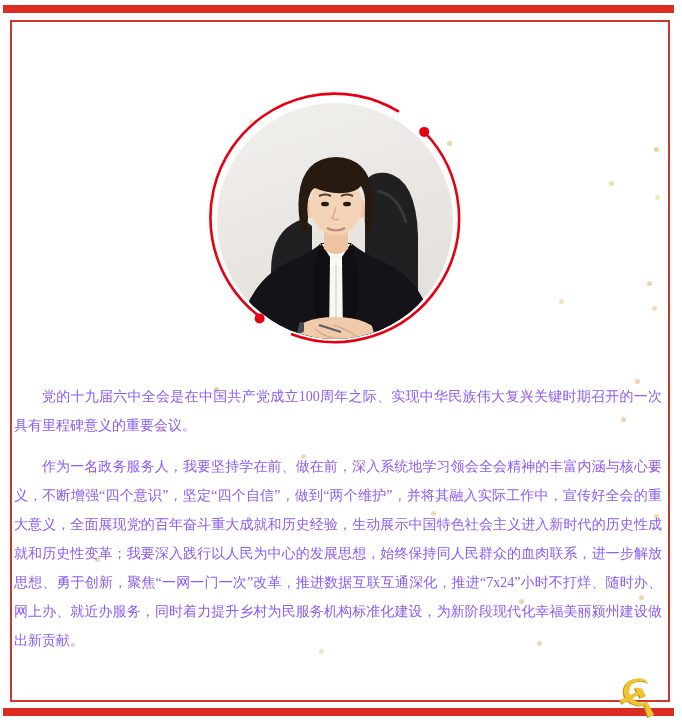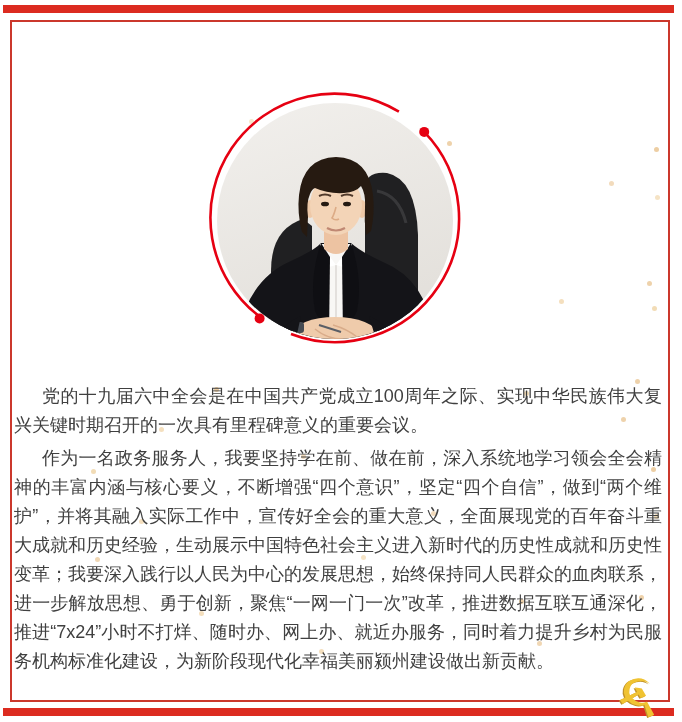--- a/index.html
+++ b/index.html
@@ -37,25 +37,25 @@
       448px 142px 0 1px rgba(222,166,88,.50), 560px 300px 0 1px rgba(230,185,110,.45),
       610px 182px 0 1px rgba(222,166,88,.40), 250px 120px 0 1px rgba(230,185,110,.35),
       655px 148px 0 1px rgba(222,166,88,.55), 656px 196px 0 1px rgba(230,185,110,.40),
       648px 282px 0 1px rgba(222,166,88,.50), 653px 307px 0 1px rgba(230,185,110,.50);
   }
   .profile-wrap {
     position:absolute; left:203px; top:86px; width:264px; height:264px; z-index:1;
   }
   .article {
     position:absolute; left:14px; top:382px; width:648px;
-    font-size:18px; line-height:29px; color:#404040;
-    text-align:justify; z-index:1;
+    font-size:14px; line-height:29px; color:#8b5cf6;
+    text-align:justify; z-index:1;font-family:Liberation Serif, serif;
   }
   .article p { margin:0; text-indent:28px; }
-  .article p + p { margin-top:4px; }
+  .article p + p { margin-top:12px; }
   .emblem {
     position:absolute; left:610px; top:674px; width:58px; height:48px;
     font-size:50px; line-height:48px; text-align:center;
     color:#f0c332; text-shadow:1px 1px 0 #c0922a;
     transform:scaleX(-1) rotate(-12deg); z-index:3;
   }
 </style>
 </head>
 <body>
 

